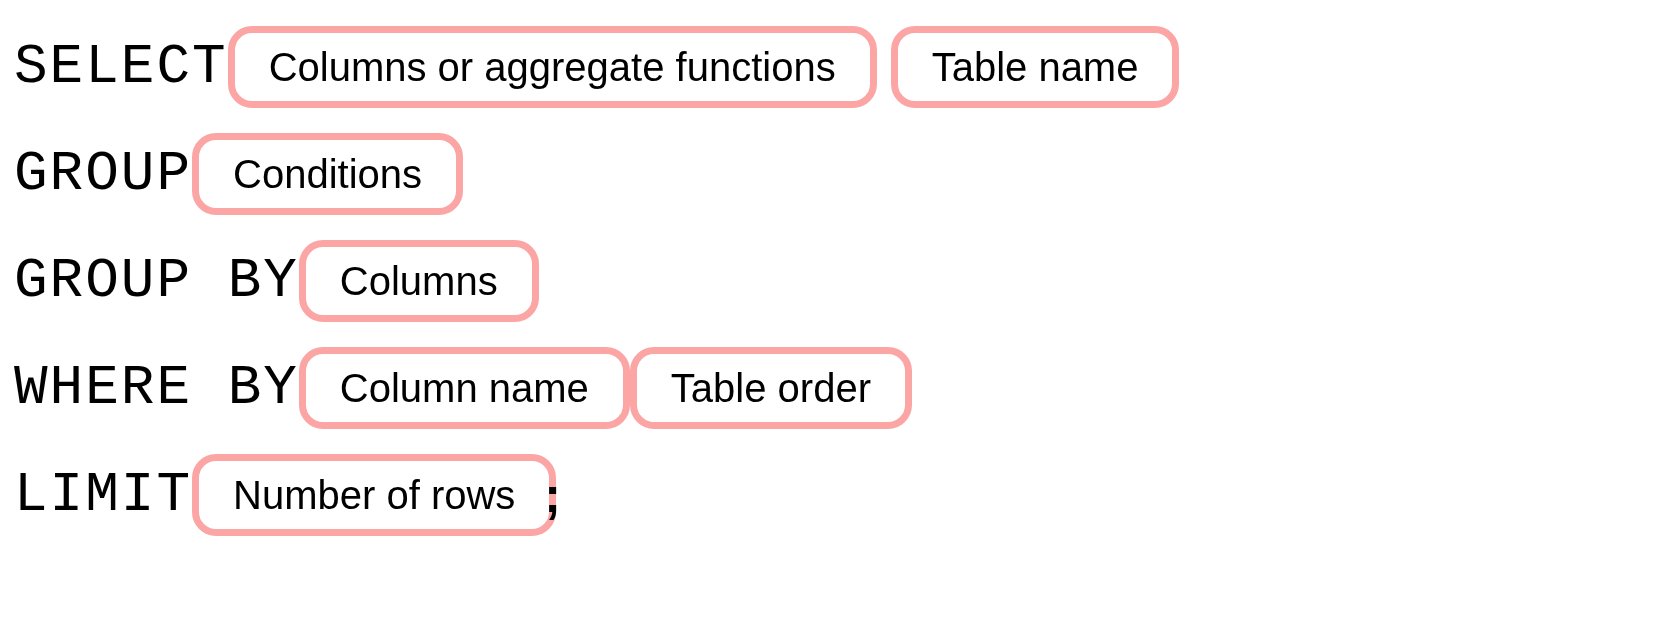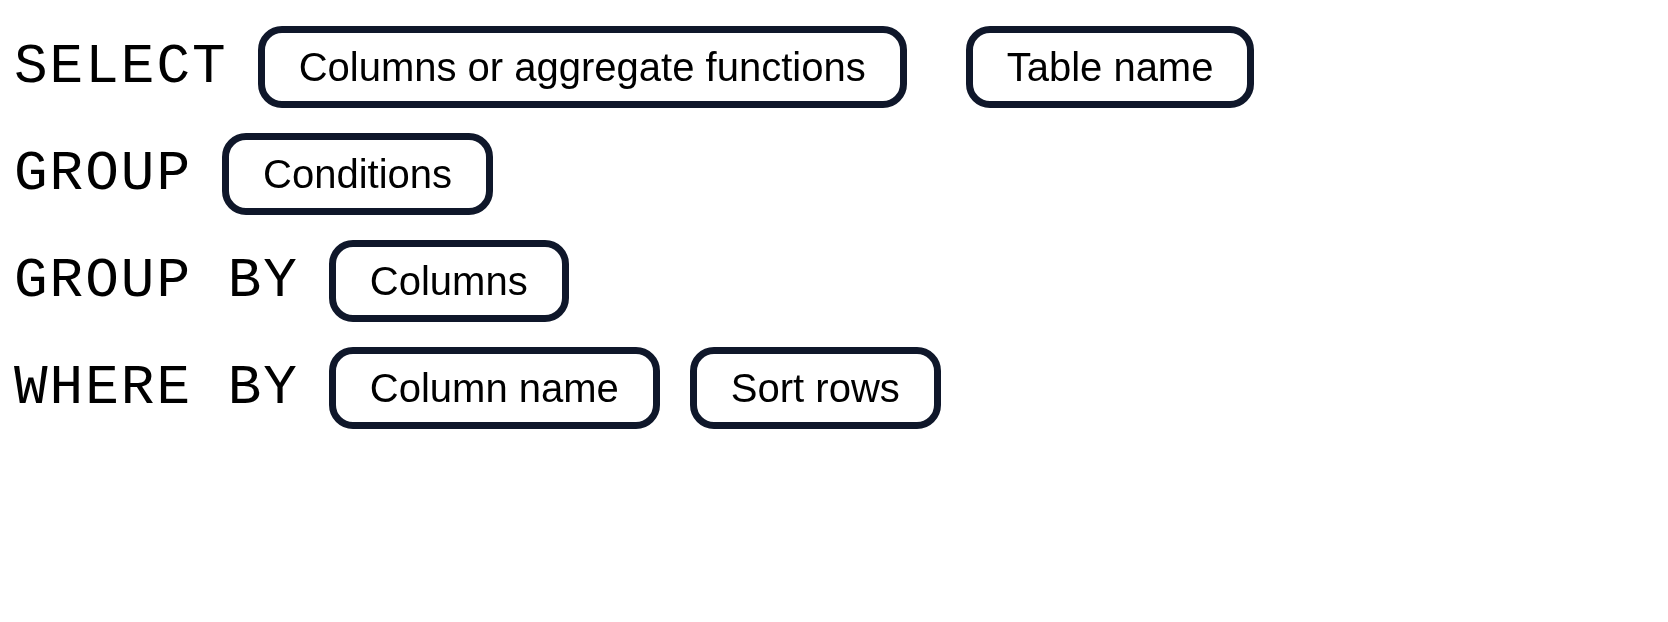--- a/index.html
+++ b/index.html
@@ -15,59 +15,58 @@
     width: 1668px;
     height: 622px;
     padding: 26px 0 0 14px;
     background: #ffffff;
   }
   .row {
     display: flex;
     align-items: center;
     height: 82px;
     margin-bottom: 25px;
-    gap: 30px;
     white-space: nowrap;
   }
   .kw {
     font-family: "Liberation Mono", "DejaVu Sans Mono", monospace;
     font-size: 56px;
     font-weight: 400;
     letter-spacing: 2px;
     color: #000000;
     line-height: 1;
   }
   .pill {
     box-sizing: border-box;
     height: 82px;
     display: inline-flex;
     align-items: center;
     justify-content: center;
     padding: 0 34px;
-    border: 7px solid #0f172a;
+    border: 7px solid #fca5a5;
     border-radius: 24px;
     background: #ffffff;
   }
   .pill-label {
     font-family: "Liberation Sans", "DejaVu Sans", sans-serif;
     font-size: 40px;
     font-weight: 500;
     color: #000000;
     line-height: 1;
   }
   .semi {
     font-family: "Liberation Sans", "DejaVu Sans", sans-serif;
     font-size: 50px;
     font-weight: 600;
     color: #000000;
     margin-left: -12px;
     line-height: 1;
     align-self: center;
   }
-  .gap-lg { margin-left: 29px; align-items: center; }
+  .gap-lg { margin-left: 14px; align-items: center; }
 </style>
 </head>
 <body>
 
 <div class="canvas">
 
   <div class="row">
     <span class="kw">SELECT</span>
     <span class="pill">
       <span class="pill-label">Columns or aggregate functions</span>
@@ -90,18 +89,25 @@
       <span class="pill-label">Columns</span>
     </span>
   </div>
 
   <div class="row">
     <span class="kw">WHERE BY</span>
     <span class="pill">
       <span class="pill-label">Column name</span>
     </span>
     <span class="pill">
-      <span class="pill-label">Sort rows</span>
+      <span class="pill-label">Table order</span>
     </span>
   </div>
 
+  <div class="row">
+    <span class="kw">LIMIT</span>
+    <span class="pill">
+      <span class="pill-label">Number of rows</span>
+    </span>
+    <span class="semi">;</span>
+  </div>
 
 </div>
 
 </body></html>

